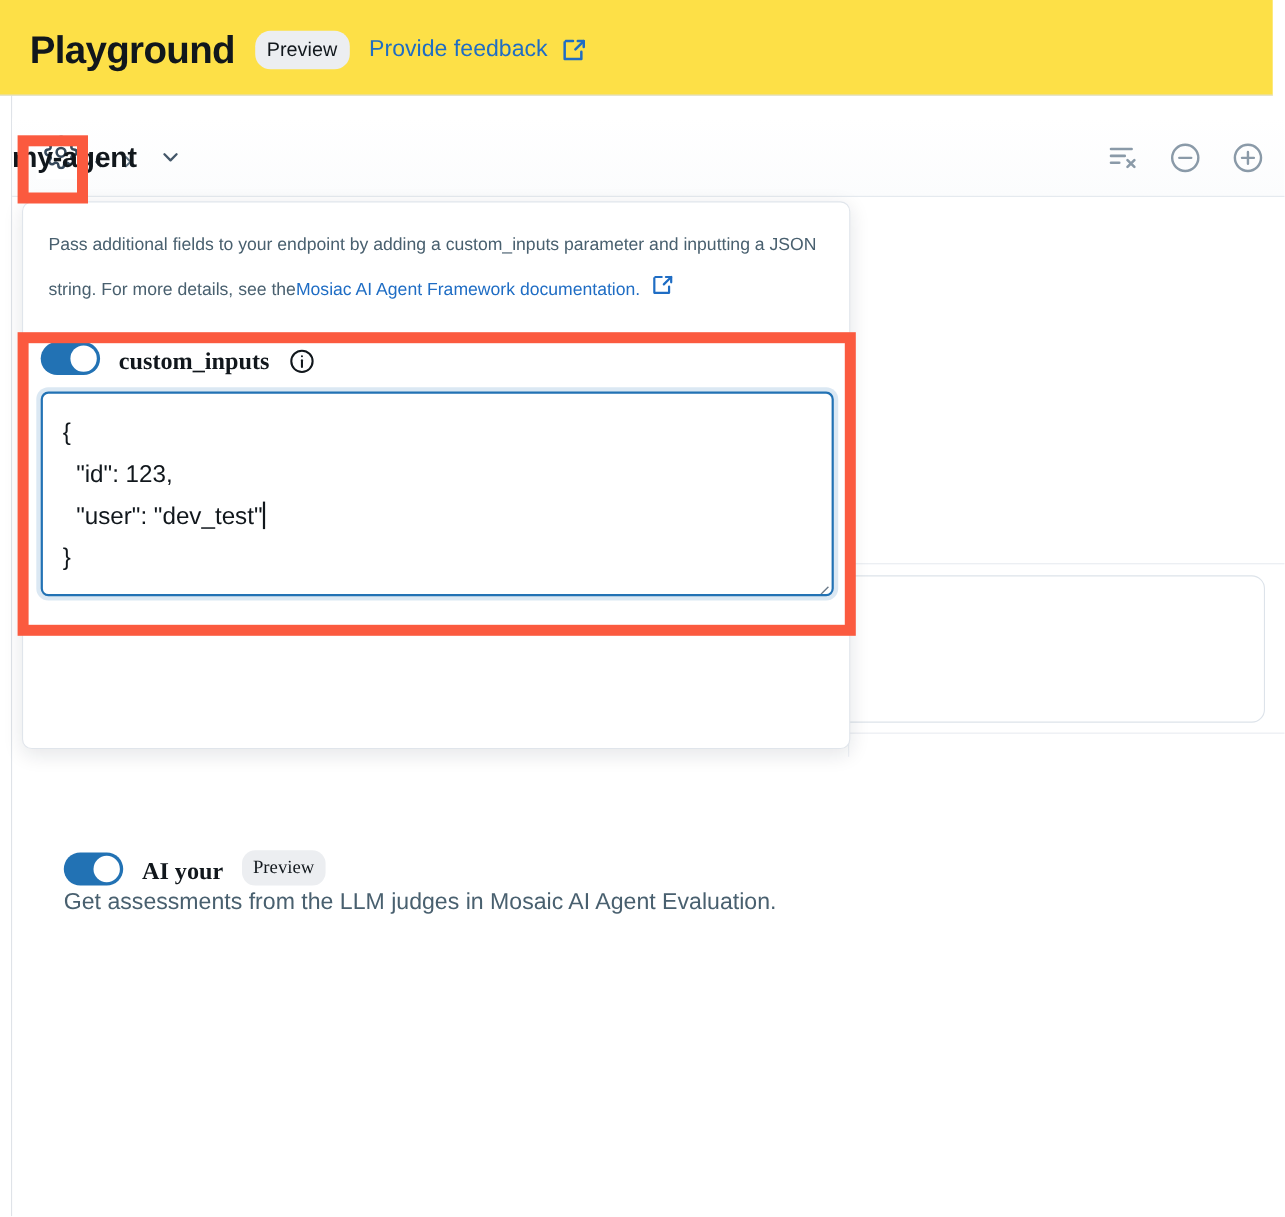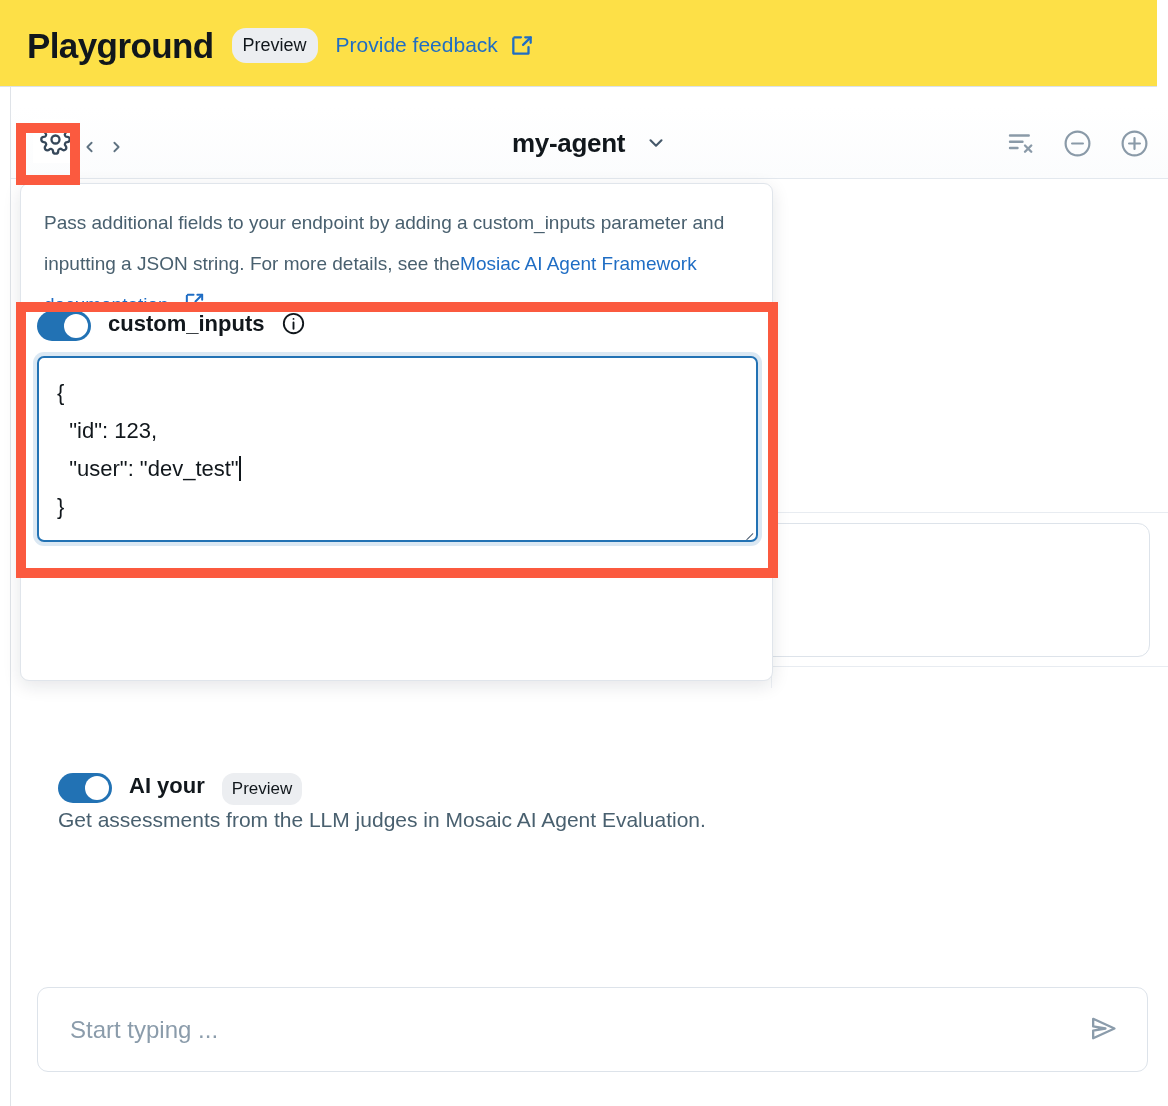--- a/index.html
+++ b/index.html
@@ -96,21 +96,21 @@
     display: flex; gap: 10px;
     align-items: center;
     color: #5f7281;
   }
   .nav-arrow { cursor: pointer; display: inline-flex; }
 
   .agent-select {
     position: absolute;
     left: 0; top: 0;
     width: 1157px; height: 72px;
-    display: flex; align-items: center; justify-content: center;
+    display: flex; align-items: center; justify-content: flex-start;
     gap: 20px;
     pointer-events: none;
   }
   .agent-name {
     font-size: 26px; font-weight: 700; color: #11171c;
     letter-spacing: -0.3px;
     pointer-events: auto;
     cursor: pointer;
   }
   .agent-caret { pointer-events: auto; cursor: pointer; display: inline-flex; color: #45586a; }
@@ -156,40 +156,41 @@
     position: absolute;
     left: 20px; top: 183px;
     width: 753px; height: 498px;
     background: #ffffff;
     border: 1px solid #e0e5eb;
     border-radius: 9px;
     box-shadow: 0 5px 18px rgba(20,30,45,0.11);
   }
   .popover-desc {
     padding: 18px 22px 0 23px;
-    font-size: 19px;
+    font-size: 16px;
     line-height: 41px;
     color: #49606f;
   }
   .popover-desc a {
     color: #1f6dc4;
     text-decoration: none;
     cursor: pointer;
   }
   .desc-ext {
     display: inline-block;
     vertical-align: -3px;
     margin-left: 9px;
   }
 
   
   .toggle-row {
     display: flex;
-    align-items: flex-start;
+    align-items: flex-end;
     gap: 17px;
+    font-family: Liberation Serif, serif;
   }
   .switch {
     position: relative;
     width: 54px; height: 30px;
     border-radius: 15px;
     background: #2272b4;
     cursor: pointer;
     flex: 0 0 auto;
   }
   .switch .knob {
@@ -431,24 +432,14 @@
   "id": 123,
   "user": "dev_test"</span><span class="caret"></span>
 <span>}</span>
       <span class="resize-grip"><i></i><i></i></span>
     </div>
   </div>
 
   <div class="highlight-box hl-gear"></div>
   <div class="highlight-box hl-custom"></div>
 
-  <div class="composer">
-    <input class="composer-input" type="text" placeholder="Start typing ..." style="">
-    <button class="send-btn">
-      <span>
-        <svg width="31" height="31" viewBox="0 0 24 24" fill="none" stroke="#8b9cab" stroke-width="1.8" stroke-linecap="round" stroke-linejoin="round">
-          <path d="M4 4.5 20.5 12 4 19.5 4 13.6 13.5 12 4 10.4Z"></path>
-        </svg>
-      </span>
-    </button>
-  </div>
 
 </div>
 
 </body></html>

